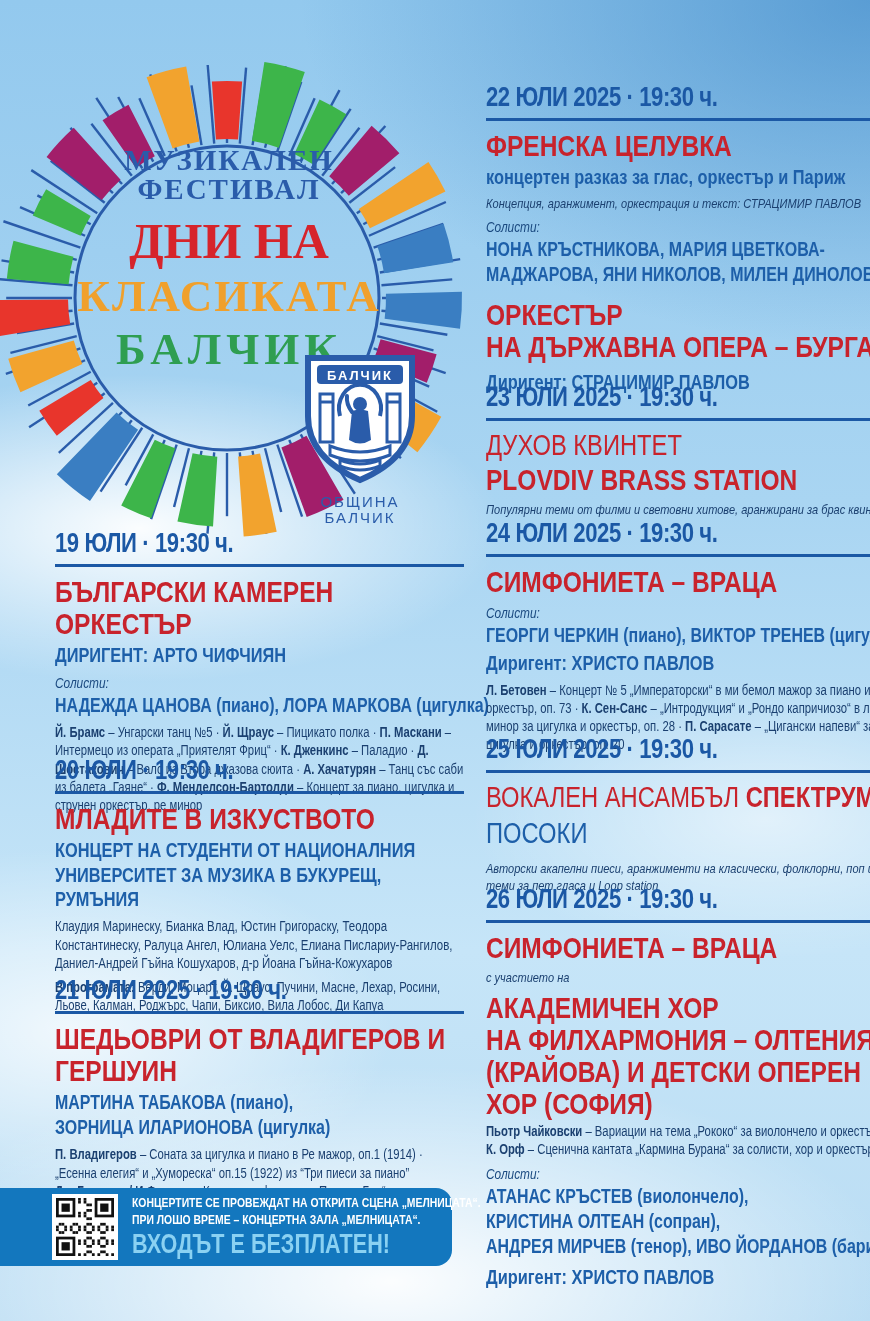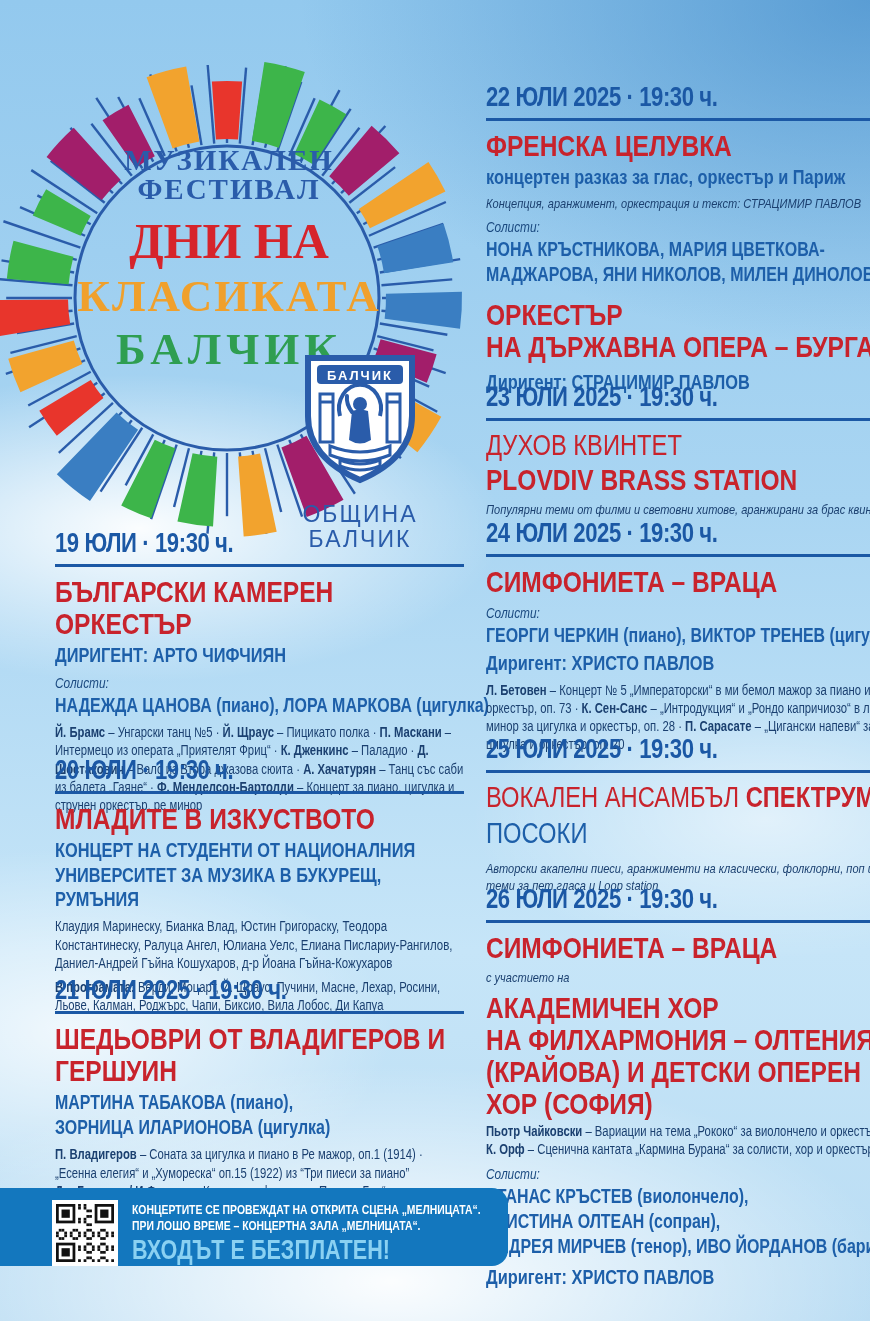--- a/index.html
+++ b/index.html
@@ -39,25 +39,25 @@
   #fest-logo svg{position:absolute; left:0; top:0;}
   #fest-text{position:absolute; left:0; top:120px; width:470px; text-align:center;
              font-family:"Liberation Serif", serif; font-weight:bold;}
   .fl-small{font-size:29px; color:#2a5caa; letter-spacing:2px; line-height:1.0;}
   .fl-red{font-size:50px; color:#d6242b; line-height:1.0; margin-top:12px;}
   .fl-orange{font-size:45px; color:#f0a02c; letter-spacing:2px; line-height:1.0; margin-top:8px;}
   .fl-green{font-size:45px; color:#2f9e51; letter-spacing:5px; line-height:1.0; margin-top:8px;}
 
   
   #muni{position:absolute; left:296px; top:352px; width:128px; text-align:center;}
-  #muni-name{color:#2a5caa; font-size:23px; letter-spacing:2px; line-height:1.08; margin-top:12px;}
+  #muni-name{color:#2a5caa; font-size:15px; letter-spacing:2px; line-height:1.08; margin-top:4px;}
 
   
-  #footer-box{position:absolute; left:0; top:1188px; width:508px; height:78px;
-              background:#1377be; border-radius:0 16px 16px 0; display:flex; align-items:flex-end;}
+  #footer-box{position:absolute; left:0; top:1188px; width:452px; height:78px;
+              background:#1377be; border-radius:0 16px 16px 0; display:flex; align-items:center;}
   #qr-wrap{margin-left:52px; width:66px; height:66px; background:#fff; flex:0 0 auto;
            display:flex; align-items:center; justify-content:center;}
   #footer-text{margin-left:14px; width:400px; transform:scaleX(0.8); transform-origin:left center;}
   .fbox-line{color:#ffffff; font-size:13px; font-weight:bold; line-height:1.3; white-space:nowrap;}
   .fbox-big{color:#8ad1f2; font-size:27px; font-weight:800; line-height:1.1; margin-top:1px; white-space:nowrap;}
 </style>
 </head>
 <body>
 
 <div id="poster">

